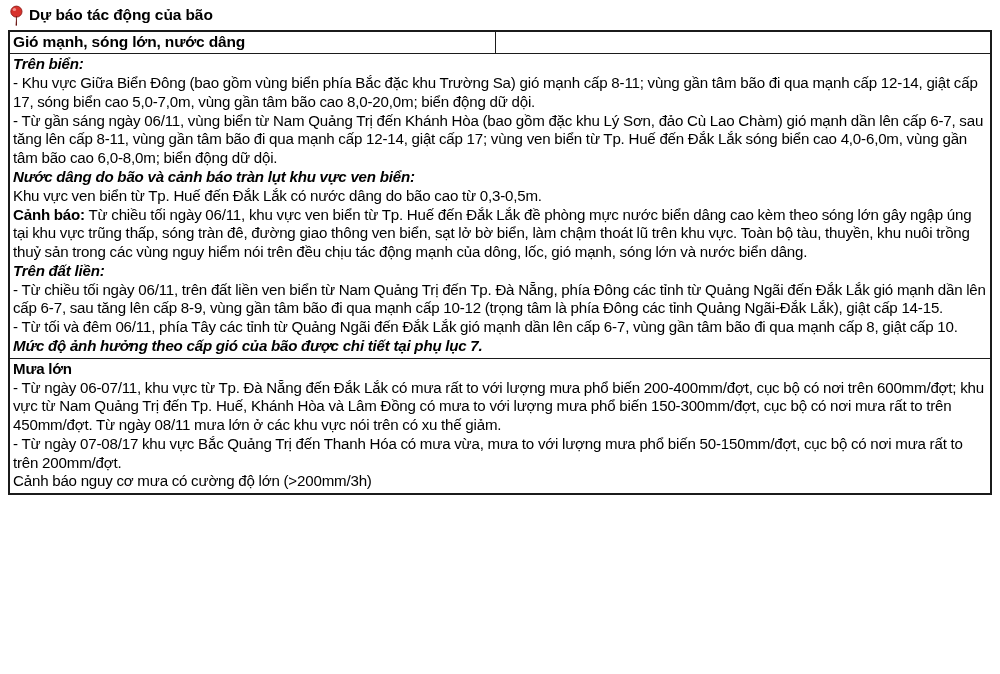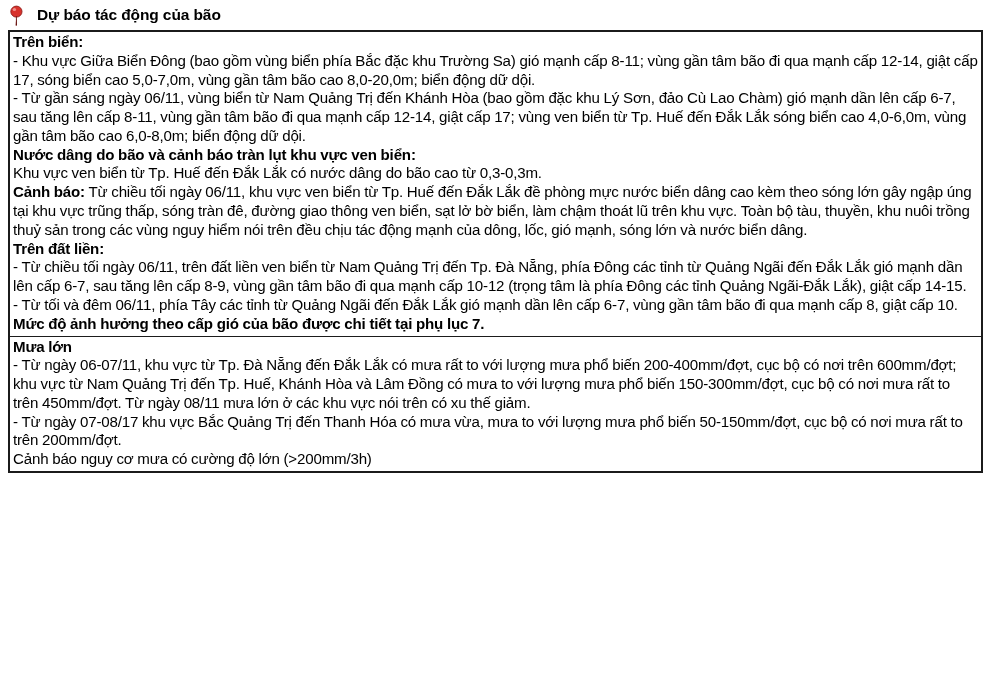--- a/index.html
+++ b/index.html
@@ -14,21 +14,21 @@
     overflow: hidden;
     font-family: "Liberation Sans", "DejaVu Sans", sans-serif;
     color: #000000;
     -webkit-font-smoothing: antialiased;
   }
 
   
   .page-title-row {
     display: flex;
     align-items: center;
-    gap: 13px;
+    gap: 5px;
     height: 30px;
     padding: 0 0 0 9px;
     box-sizing: border-box;
     text-align: center;
   }
   .pin-icon {
     width: 15px;
     height: 21px;
     position: relative;
     flex: 0 0 auto;
@@ -73,20 +73,21 @@
     line-height: 1.245;
     letter-spacing: -0.18px;
     text-align: left;
   }
   .body-cell p {
     margin: 0;
     padding: 0;
     word-spacing: -0.2px;
   }
   .ital-head {
+    font-style: italic;
     font-weight: bold;
   }
   .bold-head {
     font-weight: bold;
   }
   .bold-lead {
     font-weight: bold;
   }
 </style>
 </head>
@@ -101,27 +102,35 @@
       <path d="M7.4 11.5 L6.6 20.4 L8.0 20.4 Z" fill="#7d1512"></path>
       <path d="M7.4 11.2 L7.4 20.4" stroke="#5e100d" stroke-width="0.8"></path>
     </svg>
   </span>
   <span class="page-title-text">Dự báo tác động của bão</span>
 </div>
 
 <table class="impact-table">
   <tbody>
     <tr>
+      <td class="head-cell-main">
+        <div class="head-title">Gió mạnh, sóng lớn, nước dâng</div>
+      </td>
+      <td class="head-cell-side">
+        <div class="head-blank"></div>
+      </td>
+    </tr>
+    <tr>
       <td class="body-cell" colspan="2">
         <div>
             <p class="ital-head">Trên biển:</p>
             <p>- Khu vực Giữa Biển Đông (bao gồm vùng biển phía Bắc đặc khu Trường Sa) gió mạnh cấp 8-11; vùng gần tâm bão đi qua mạnh cấp 12-14, giật cấp 17, sóng biển cao 5,0-7,0m, vùng gần tâm bão cao 8,0-20,0m; biển động dữ dội.</p>
             <p>- Từ gần sáng ngày 06/11, vùng biển từ Nam Quảng Trị đến Khánh Hòa (bao gồm đặc khu Lý Sơn, đảo Cù Lao Chàm) gió mạnh dần lên cấp 6-7, sau tăng lên cấp 8-11, vùng gần tâm bão đi qua mạnh cấp 12-14, giật cấp 17; vùng ven biển từ Tp. Huế đến Đắk Lắk sóng biển cao 4,0-6,0m, vùng gần tâm bão cao 6,0-8,0m; biển động dữ dội.</p>
             <p class="ital-head">Nước dâng do bão và cảnh báo tràn lụt khu vực ven biển:</p>
-            <p>Khu vực ven biển từ Tp. Huế đến Đắk Lắk có nước dâng do bão cao từ 0,3-0,3m.</p>
+            <p>Khu vực ven biển từ Tp. Huế đến Đắk Lắk có nước dâng do bão cao từ 0,3-0,5m.</p>
             <p><span class="bold-lead">Cảnh báo:</span> Từ chiều tối ngày 06/11, khu vực ven biển từ Tp. Huế đến Đắk Lắk đề phòng mực nước biển dâng cao kèm theo sóng lớn gây ngập úng tại khu vực trũng thấp, sóng tràn đê, đường giao thông ven biển, sạt lở bờ biển, làm chậm thoát lũ trên khu vực. Toàn bộ tàu, thuyền, khu nuôi trồng thuỷ sản trong các vùng nguy hiểm nói trên đều chịu tác động mạnh của dông, lốc, gió mạnh, sóng lớn và nước biển dâng.</p>
             <p class="ital-head">Trên đất liền:</p>
             <p>- Từ chiều tối ngày 06/11, trên đất liền ven biển từ Nam Quảng Trị đến Tp. Đà Nẵng, phía Đông các tỉnh từ Quảng Ngãi đến Đắk Lắk gió mạnh dần lên cấp 6-7, sau tăng lên cấp 8-9, vùng gần tâm bão đi qua mạnh cấp 10-12 (trọng tâm là phía Đông các tỉnh Quảng Ngãi-Đắk Lắk), giật cấp 14-15.</p>
             <p>- Từ tối và đêm 06/11, phía Tây các tỉnh từ Quảng Ngãi đến Đắk Lắk gió mạnh dần lên cấp 6-7, vùng gần tâm bão đi qua mạnh cấp 8, giật cấp 10.</p>
             <p class="ital-head">Mức độ ảnh hưởng theo cấp gió của bão được chi tiết tại phụ lục 7.</p>
           </div>
       </td>
     </tr>
     <tr>
       <td class="body-cell" colspan="2">

